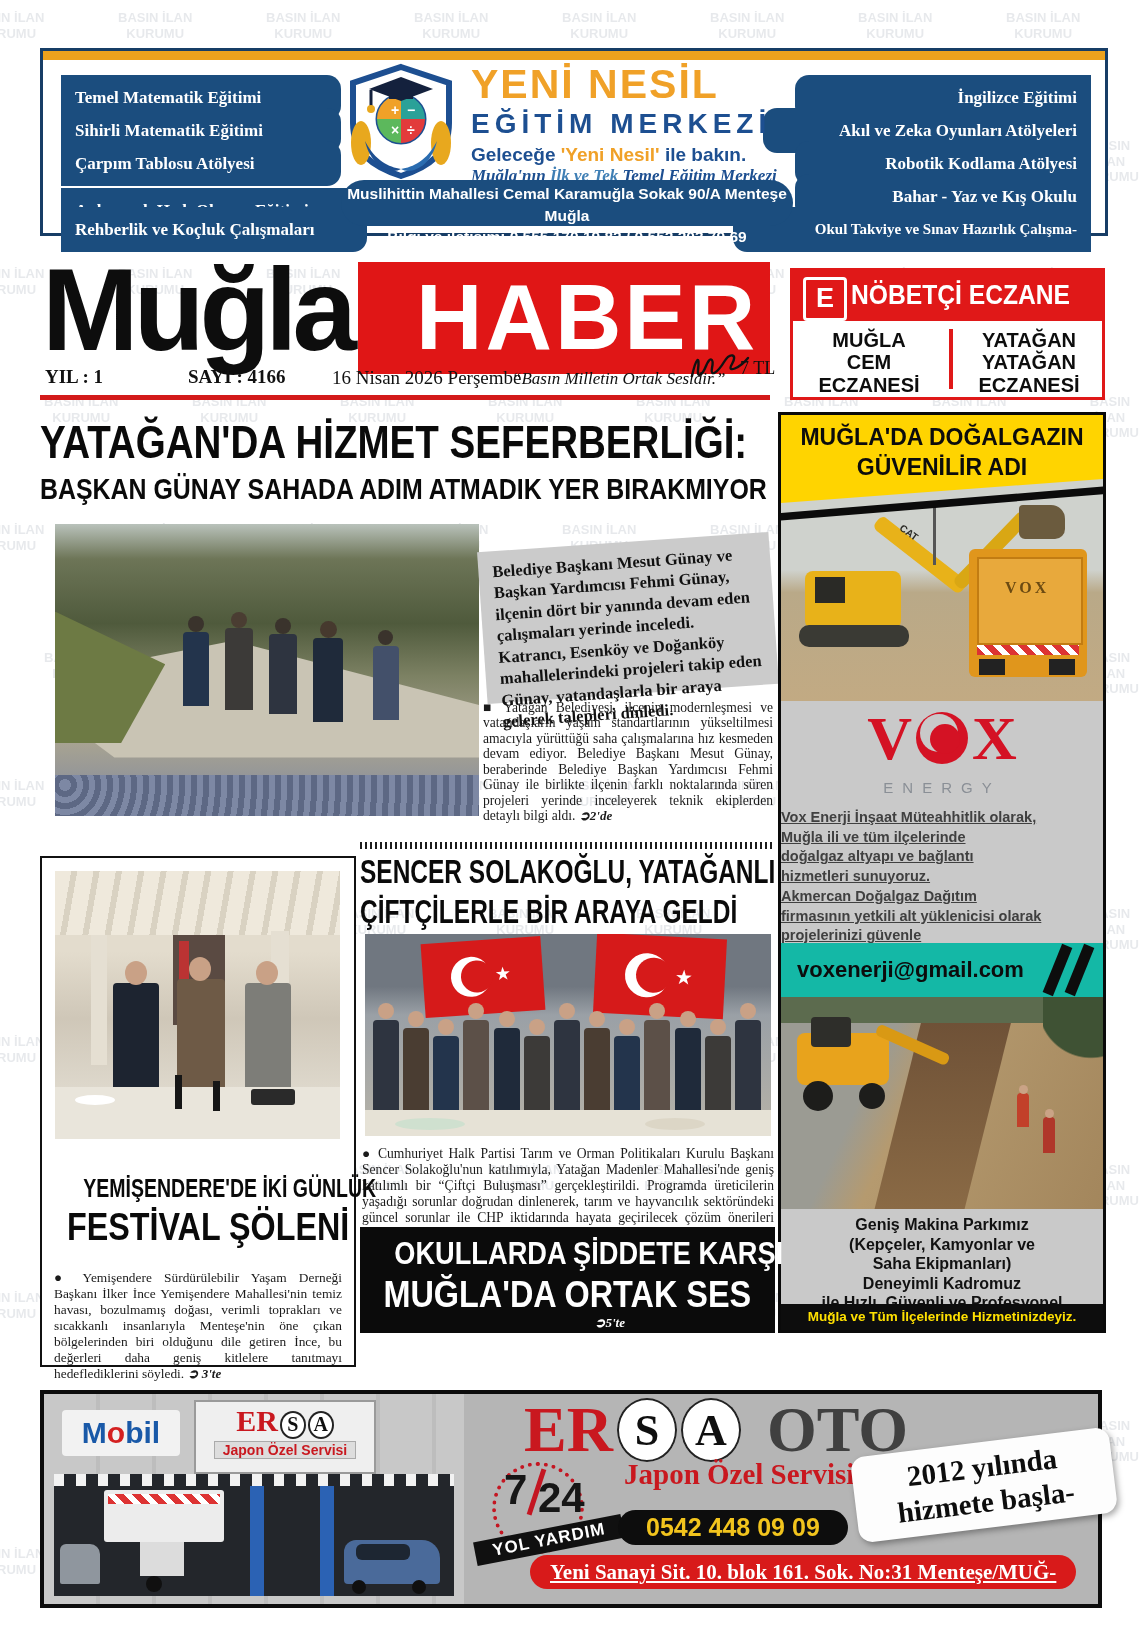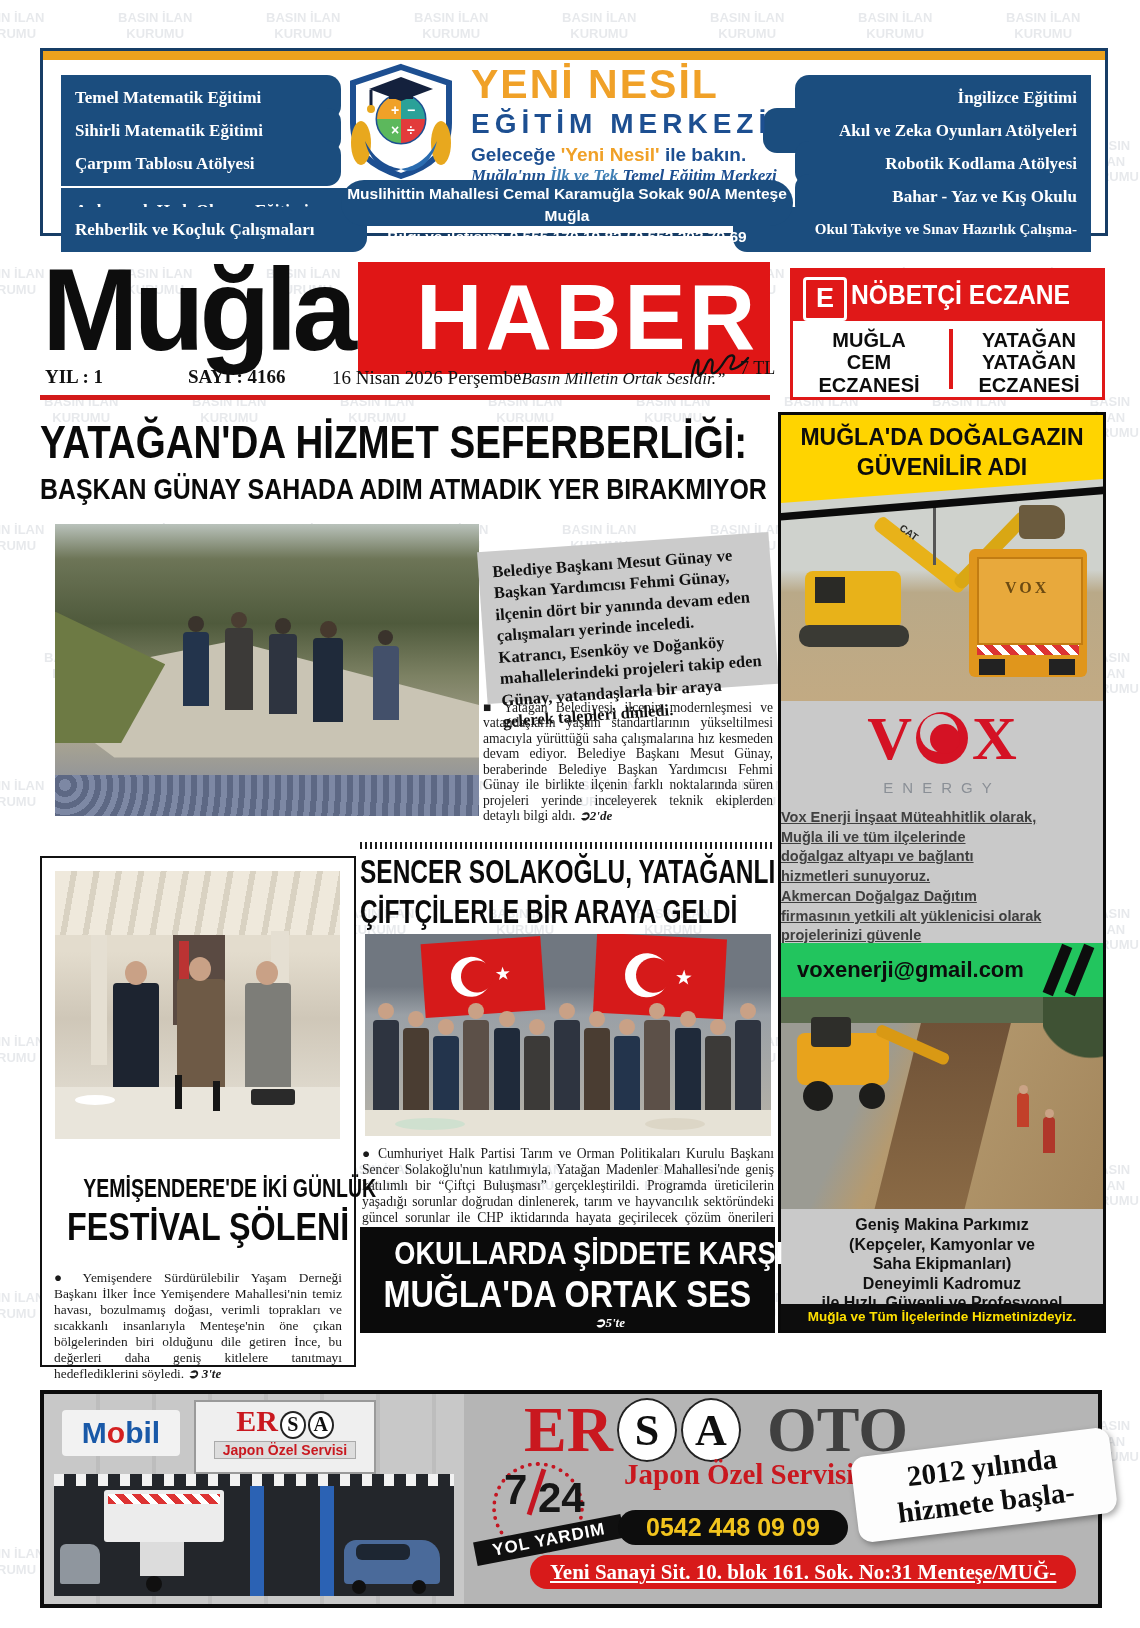--- a/index.html
+++ b/index.html
@@ -60,21 +60,21 @@
   .framebox{border:3px solid #111;background:#fff;box-sizing:border-box;}
   
   .voxcol{left:778px;top:412px;width:328px;height:921px;border:3px solid #0a0a0a;background:#c9c9c9;
           box-sizing:border-box;overflow:hidden;}
   .vox-yellow{position:absolute;left:0;top:0;right:0;height:100px;background:#ffd400;
               clip-path:polygon(0 0,100% 0,100% 64%,0 88%);}
   .vox-stripe{position:absolute;left:0;top:0;right:0;height:110px;background:#0b0b0b;
               clip-path:polygon(0 89%,100% 65%,100% 72%,0 96%);}
   .vox-h{position:absolute;width:100%;text-align:center;font:900 23px "Liberation Sans",sans-serif;color:#0c0c0c;}
   .vox-body{font:700 14.5px "Liberation Sans",sans-serif;text-align:left;line-height:1.36;color:#404040;text-decoration:underline;}
-  .vox-email{position:absolute;left:0;right:0;background:#22c55e;height:54px;}
+  .vox-email{position:absolute;left:0;right:0;background:#14b8a6;height:54px;}
   .vox-slash{position:absolute;width:11px;height:52px;background:#0d0d0d;transform:rotate(22deg);}
   .vox-services{font:700 16px "Liberation Sans",sans-serif;text-align:center;line-height:1.22;color:#111;}
   .vox-footer{position:absolute;left:0;right:0;bottom:0;height:26px;background:#0d0d0d;color:#ffe000;
               font:700 13.5px "Liberation Sans",sans-serif;text-align:center;line-height:26px;}
   .voxlogo{display:flex;align-items:center;justify-content:center;gap:4px;}
   .voxlogo .vl{font:700 62px "Liberation Serif",serif;color:#d41224;line-height:1;}
   .crescent{position:relative;width:52px;height:52px;}
   .crescent .c1{position:absolute;inset:0;border-radius:50%;background:#d41224;}
   .crescent .c2{position:absolute;left:4px;top:2px;width:38px;height:38px;border-radius:50%;background:#c9c9c9;}
   .crescent .c3{position:absolute;left:14px;top:12px;width:30px;height:30px;border-radius:50%;background:#d41224;}

